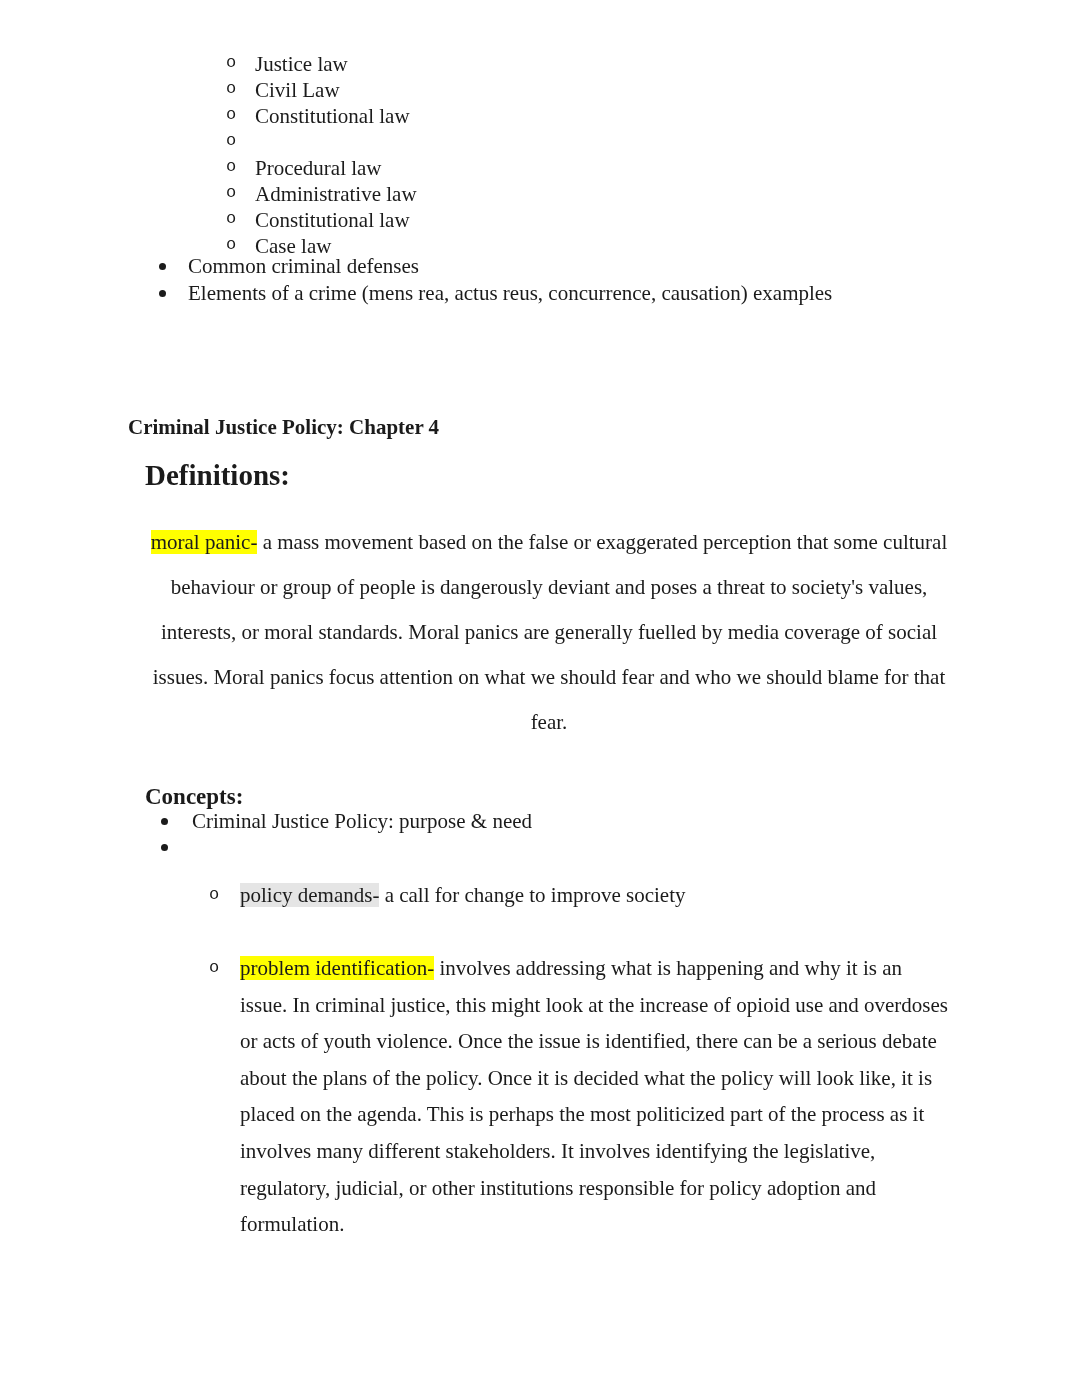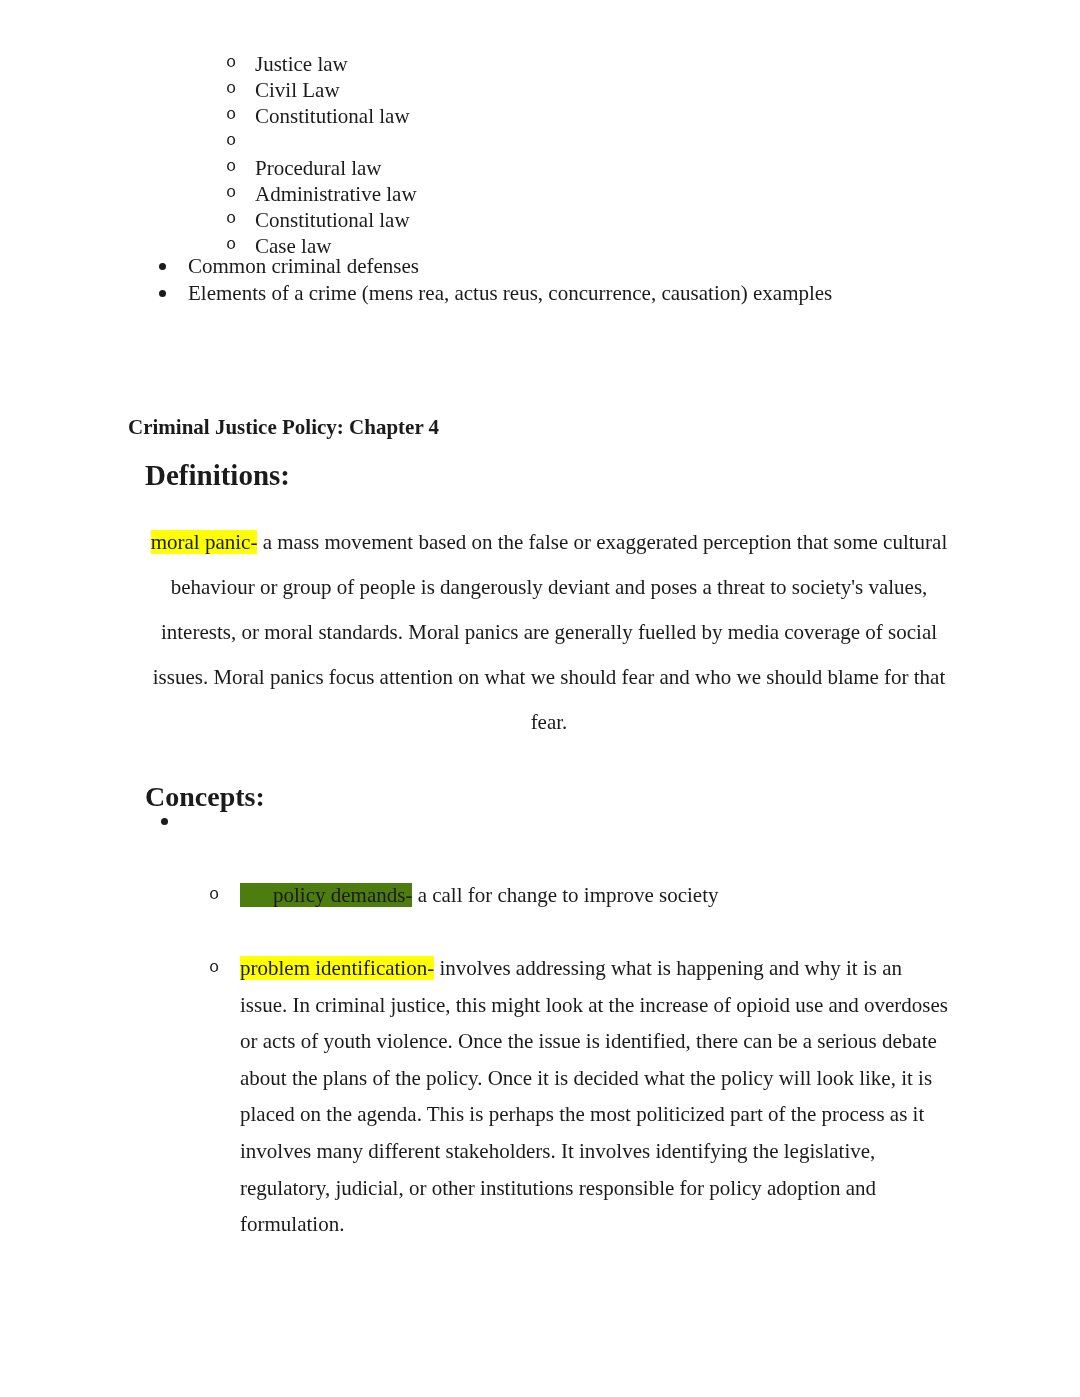--- a/index.html
+++ b/index.html
@@ -46,21 +46,21 @@
   .defs-heading {
     position: absolute; top: 462px; left: 145px;
     font-size: 29px; font-weight: 700; line-height: 26px; white-space: nowrap;
   }
   .definition-para {
     position: absolute; top: 520px; left: 145px; width: 808px;
     line-height: 45px; text-align: center;
   }
   .concepts-heading {
     position: absolute; top: 784px; left: 145px;
-    font-size: 28px; font-weight: 700; line-height: 26px; white-space: nowrap;
+    font-size: 23px; font-weight: 700; line-height: 26px; white-space: nowrap;
   }
   .concept-list { position: absolute; top: 809px; left: 160px; }
   .concept-list li { position: relative; padding-left: 32px; height: 25.5px; line-height: 25.5px; white-space: nowrap; }
   .concept-list .disc { top: 9px; }
 
   .stage { position: absolute; left: 208px; line-height: 36.6px; }
   .stage .obullet { top: 9px; }
   .stage .stage-text { display: block; padding-left: 32px; }
   .stage-1 { top: 877px; width: 760px; }
   .stage-2 { top: 950px; width: 742px; }
@@ -121,26 +121,30 @@
 
   <h2 class="defs-heading">Definitions:</h2>
 
   <p class="definition-para"><span class="hl" style="background: rgb(255, 255, 0);">moral panic-</span><span> a mass movement based on the false or exaggerated perception that some cultural behaviour or group of people is dangerously deviant and poses a threat to society's values, interests, or moral standards. Moral panics are generally fuelled by media coverage of social issues. Moral panics focus attention on what we should fear and who we should blame for that fear.</span></p>
 
   <h2 class="concepts-heading">Concepts:</h2>
 
   <ul class="concept-list">
     <li>
       <span class="disc" style="background: rgb(27, 27, 27);"></span>
+      <span>Criminal Justice Policy: purpose &amp; need</span>
+    </li>
+    <li>
+      <span class="disc" style="background: rgb(27, 27, 27);"></span>
     </li>
   </ul>
 
   <div class="stage stage-1">
     <span class="obullet">o</span>
-    <p class="stage-text"><span class="hl" style="background: #4d7c0f; padding-left: 33px;">policy demands-</span><span> a call for change to improve society</span></p>
+    <p class="stage-text"><span class="hl" style="background: #e5e5e5;">policy demands-</span><span> a call for change to improve society</span></p>
   </div>
 
   <div class="stage stage-2">
     <span class="obullet">o</span>
     <p class="stage-text"><span class="hl" style="background: rgb(255, 255, 0);">problem identification-</span><span> involves addressing what is happening and why it is an issue. In criminal justice, this might look at the increase of opioid use and overdoses or acts of youth violence. Once the issue is identified, there can be a serious debate about the plans of the policy. Once it is decided what the policy will look like, it is placed on the agenda. This is perhaps the most politicized part of the process as it involves many different stakeholders. It involves identifying the legislative, regulatory, judicial, or other institutions responsible for policy adoption and formulation.</span></p>
   </div>
 
 </div>
 
 </body></html>

